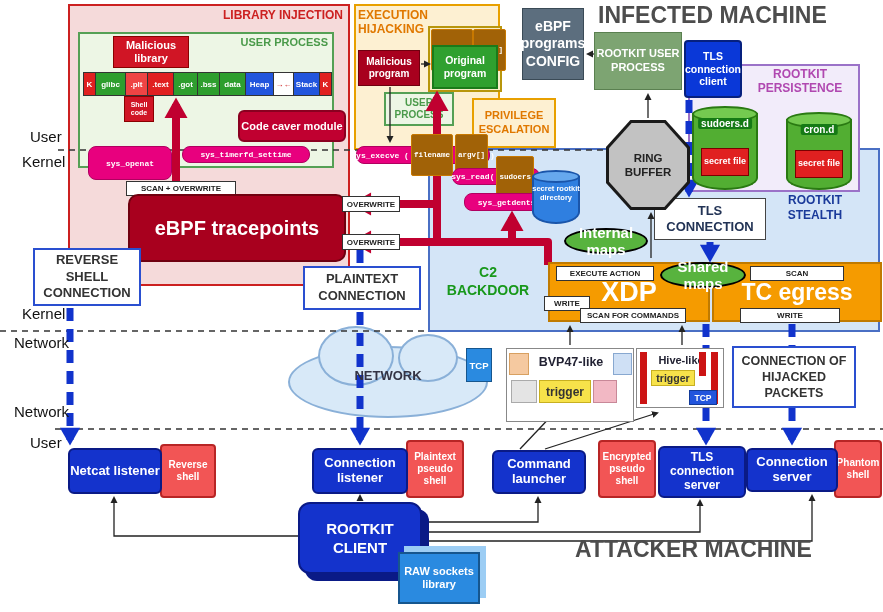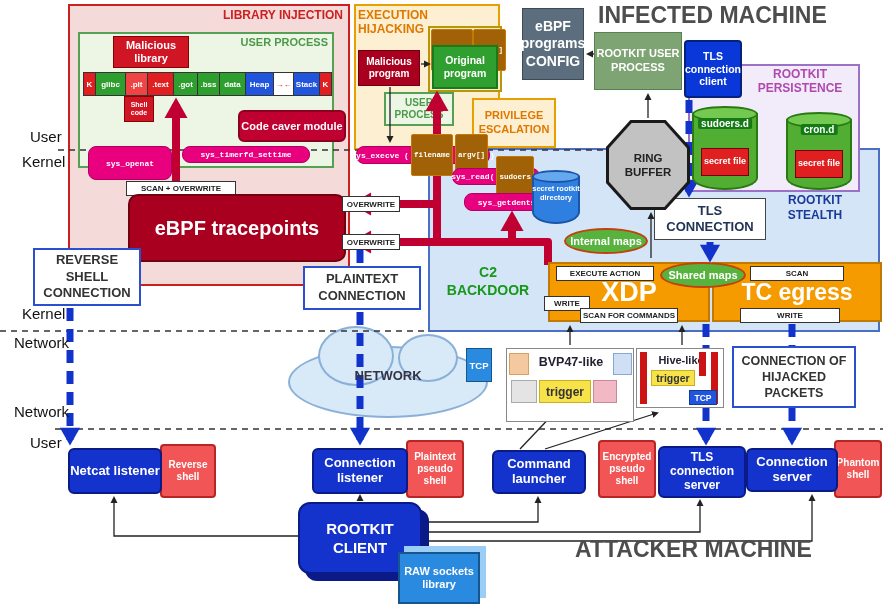--- a/index.html
+++ b/index.html
@@ -93,29 +93,29 @@
 #secret-cyl-text{position:absolute;left:0;right:0;top:14px;z-index:3;color:#fff;font-size:7.5px;font-weight:bold;line-height:1.2;text-align:center}
 
 
 #ebpf-config{left:522px;top:8px;width:62px;height:72px;background:#5c6e7e;border:1px solid #3a4a56;border-radius:0;color:#fff;font-weight:bold;font-size:14px;line-height:1.25}
 #rk-uproc{left:594px;top:32px;width:88px;height:58px;background:#7da472;border:1px solid #5a8050;color:#fff;font-weight:bold;font-size:11px;line-height:1.25}
 #tls-client{left:684px;top:40px;width:58px;height:58px;background:#0a38d8;border:2px solid #06207e;border-radius:4px;color:#fff;font-weight:bold;font-size:10.5px;line-height:1.2}
 #ring-buffer{left:606px;top:120px;width:84px;height:90px}
 .octo{position:absolute;inset:0;background:#1a1a1a;clip-path:polygon(29% 0,71% 0,100% 30%,100% 70%,71% 100%,29% 100%,0 70%,0 30%)}
 .octo-in{position:absolute;inset:3px;background:#c2c2c2;clip-path:polygon(29% 0,71% 0,100% 30%,100% 70%,71% 100%,29% 100%,0 70%,0 30%);display:flex;align-items:center;justify-content:center;text-align:center;font-weight:bold;font-size:11.5px;color:#222;line-height:1.25}
 #tls-conn{left:654px;top:198px;width:112px;height:42px;background:#fff;border:1px solid #444;color:#223355;font-weight:600;font-size:13px;line-height:1.25}
-.ellipse{background:#58b33e;border:2px solid #c2410c;border-radius:50%;color:#fff;font-weight:bold;font-size:11px}
+.ellipse{background:#58b33e;border:2px solid #000000;border-radius:50%;color:#fff;font-weight:bold;font-size:15px}
 #int-maps{left:564px;top:228px;width:84px;height:26px}
 #shared-maps{left:660px;top:262px;width:86px;height:26px}
 #exec-action{left:556px;top:266px;width:98px;height:15px}
 #scan-box{left:750px;top:266px;width:94px;height:15px}
 #xdp{left:548px;top:262px;width:162px;height:60px;background:#f59b00;border:2px solid #c07a00;color:#fff;font-weight:bold;font-size:27px}
 #tc-egress{left:712px;top:262px;width:170px;height:60px;background:#f59b00;border:2px solid #c07a00;color:#fff;font-weight:bold;font-size:23px}
 #write-l{left:544px;top:296px;width:46px;height:15px}
-#sfc{left:580px;top:308px;width:98px;height:15px}
+#sfc{left:580px;top:308px;width:106px;height:15px}
 #write-r{left:740px;top:308px;width:100px;height:15px}
 
 
 .connbox{background:#fff;border:2px solid #2a4fd0;color:#333;font-weight:600;font-size:13px;line-height:1.3}
 #rev-conn{left:33px;top:248px;width:108px;height:58px}
 #pt-conn{left:303px;top:266px;width:118px;height:44px}
 #hij-conn{left:732px;top:346px;width:124px;height:62px;font-size:12.5px}
 
 
 #tcp-box{left:466px;top:348px;width:26px;height:34px;background:#2a8ae0;border:1px solid #16568e;color:#fff;font-weight:bold;font-size:9.5px}

